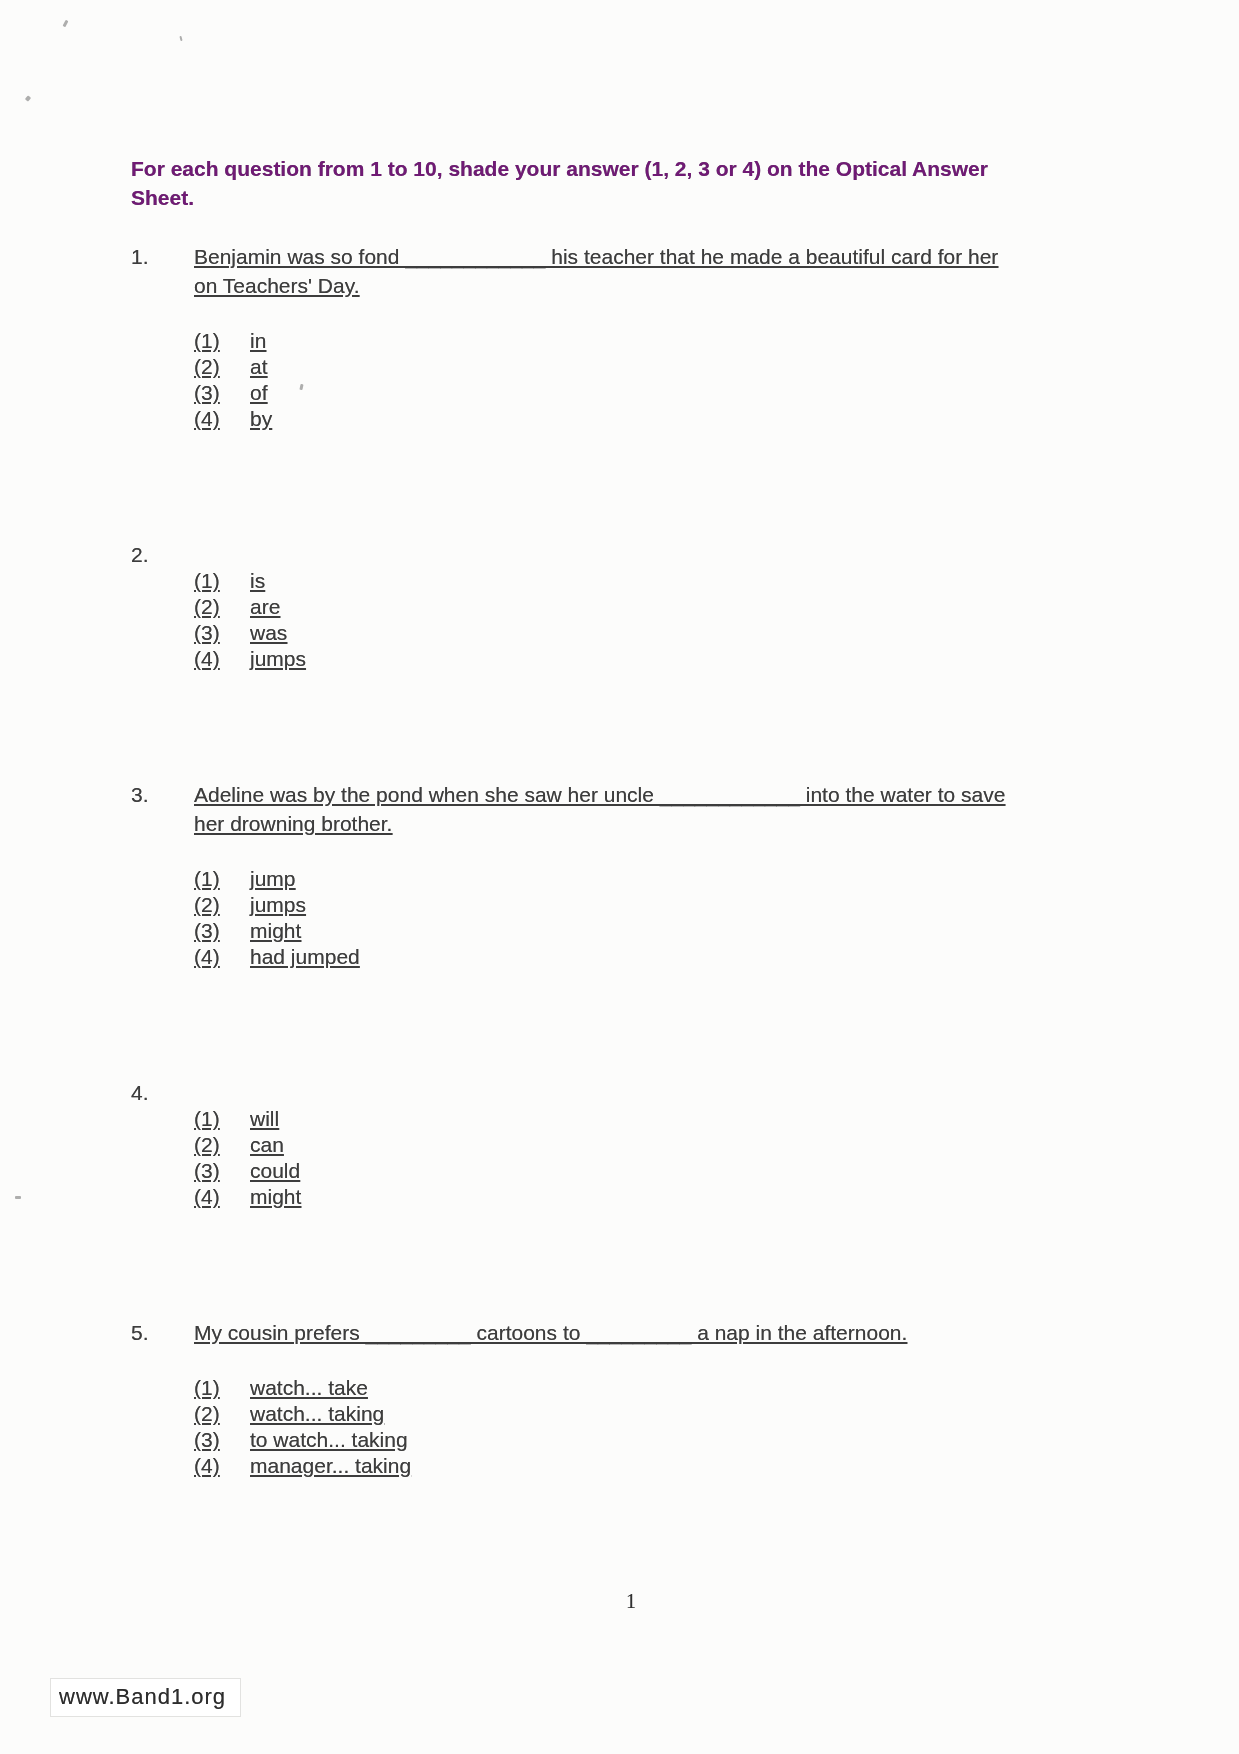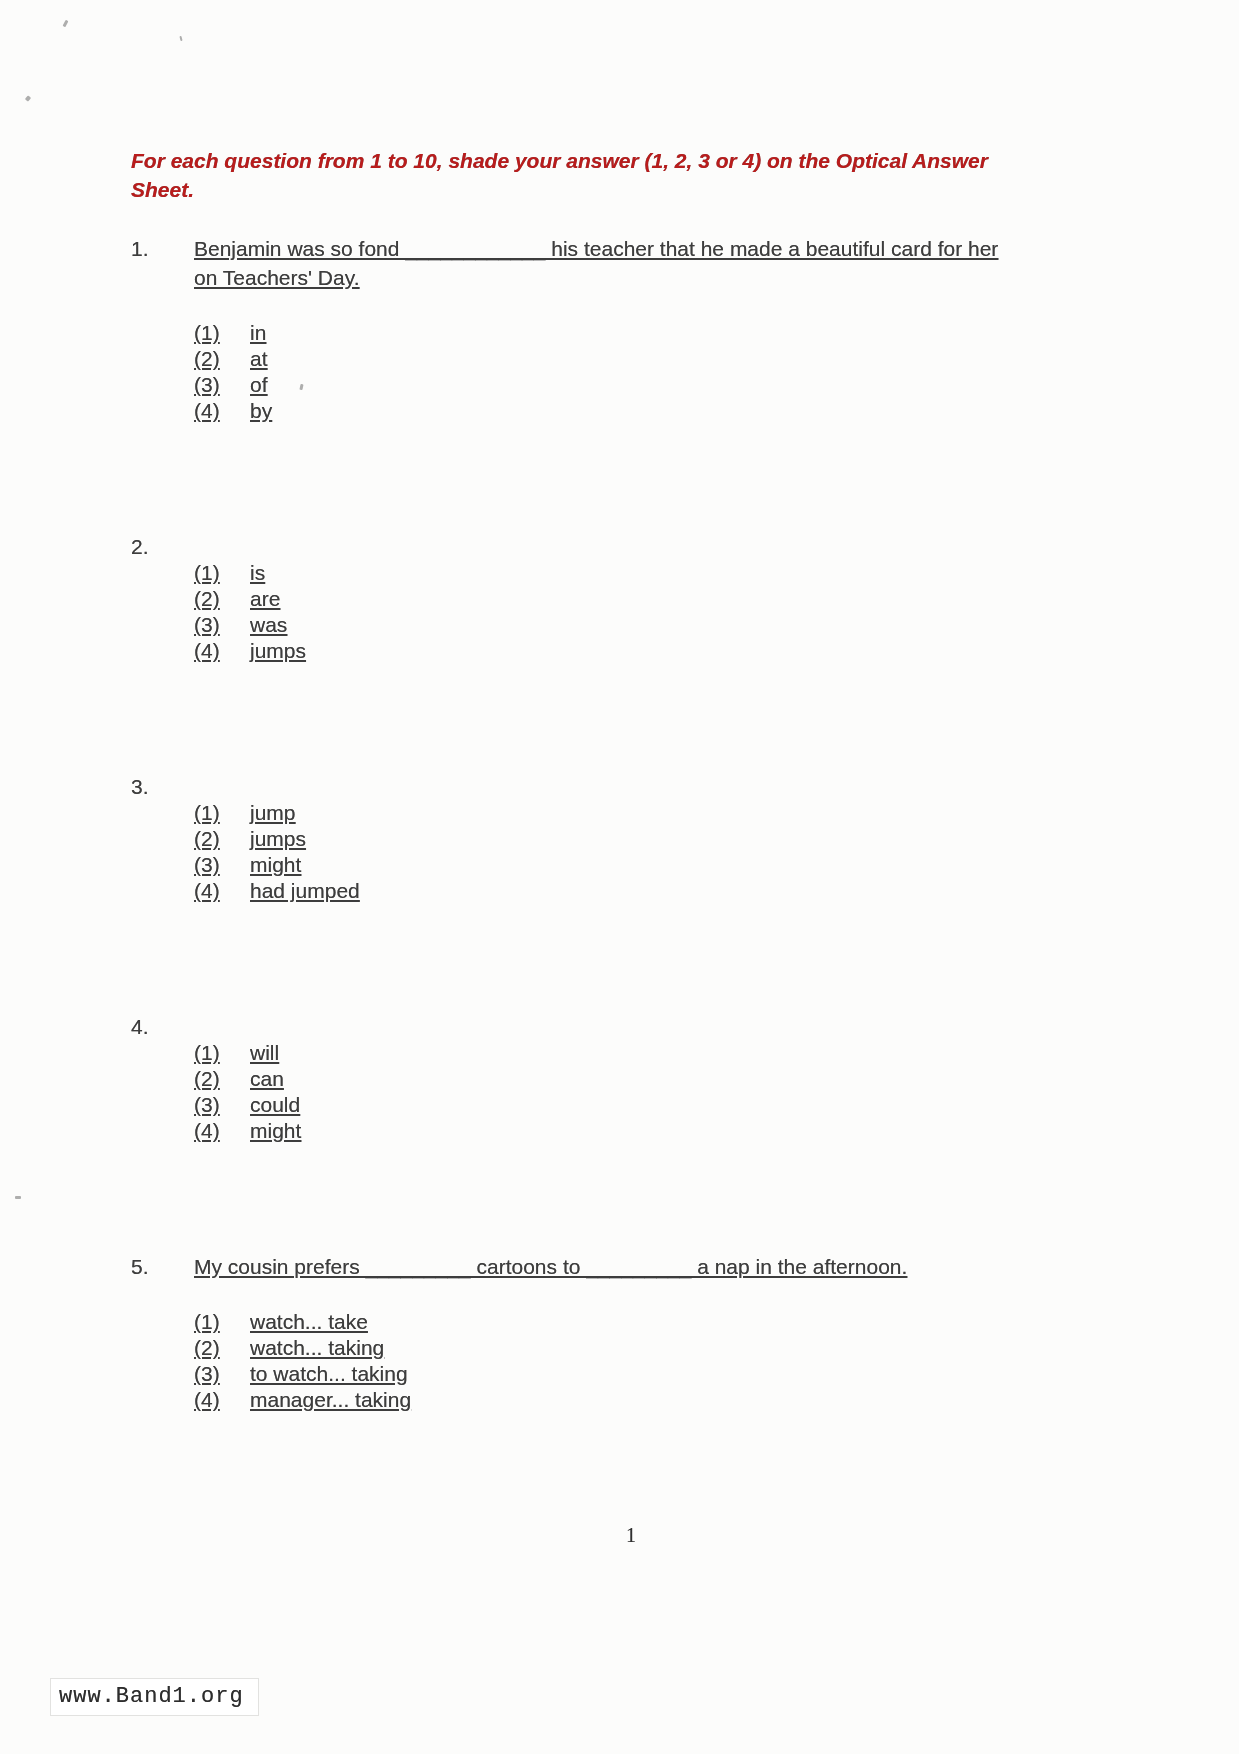--- a/index.html
+++ b/index.html
@@ -19,43 +19,42 @@
     position: absolute;
     left: 131px;
     top: 138px;
     width: 1000px;
     font-size: 21px;
     line-height: 29px;
   }
   .instructions {
     font-weight: 700;
     white-space: pre-line;
-    margin: 8px 0 30px 0;
-    color: #b91c1c;
-    font-style: italic;
+    margin: 16px 0 30px 0;
+    color: #701a75;
   }
   .question { display: flex; margin-bottom: 108px; }
   .q-num { flex: 0 0 63px; }
   .q-body { flex: 1; min-width: 0; text-decoration: underline; }
   .q-text { white-space: pre-line; }
   .options { margin-top: 28px; }
   .option { display: flex; line-height: 26px; }
   .opt-label { flex: 0 0 56px; }
   .page-number {
     text-align: center;
     font-size: 20px;
     margin-top: 48px;
     font-family: "Liberation Serif", serif;
     color: #303030;
   }
   .footer {
     position: absolute;
     left: 50px;
     top: 1678px;
-    font-family: Liberation Mono, monospace;
+    font-family: Liberation Sans, sans-serif;
     font-size: 22px;
     letter-spacing: 1px;
     color: #2d2d2d;
     background: #ffffff;
     border: 1px solid #e2e2e0;
     padding: 5px 14px 6px 8px;
     text-align: center;
   }
   
   .speck {
@@ -139,20 +138,22 @@
     <span class="opt-label">(4)</span>
     <span class="opt-text">jumps</span>
   </div>
 </div>
     </div>
   </div>
 
   <div class="question">
     <div class="q-num">3.</div>
     <div class="q-body">
+      <div class="q-text">Adeline was by the pond when she saw her uncle ____________ into the water to save
+her drowning brother.</div>
       <div class="options">
   <div class="option">
     <span class="opt-label">(1)</span>
     <span class="opt-text">jump</span>
   </div>
 
   <div class="option">
     <span class="opt-label">(2)</span>
     <span class="opt-text">jumps</span>
   </div>

